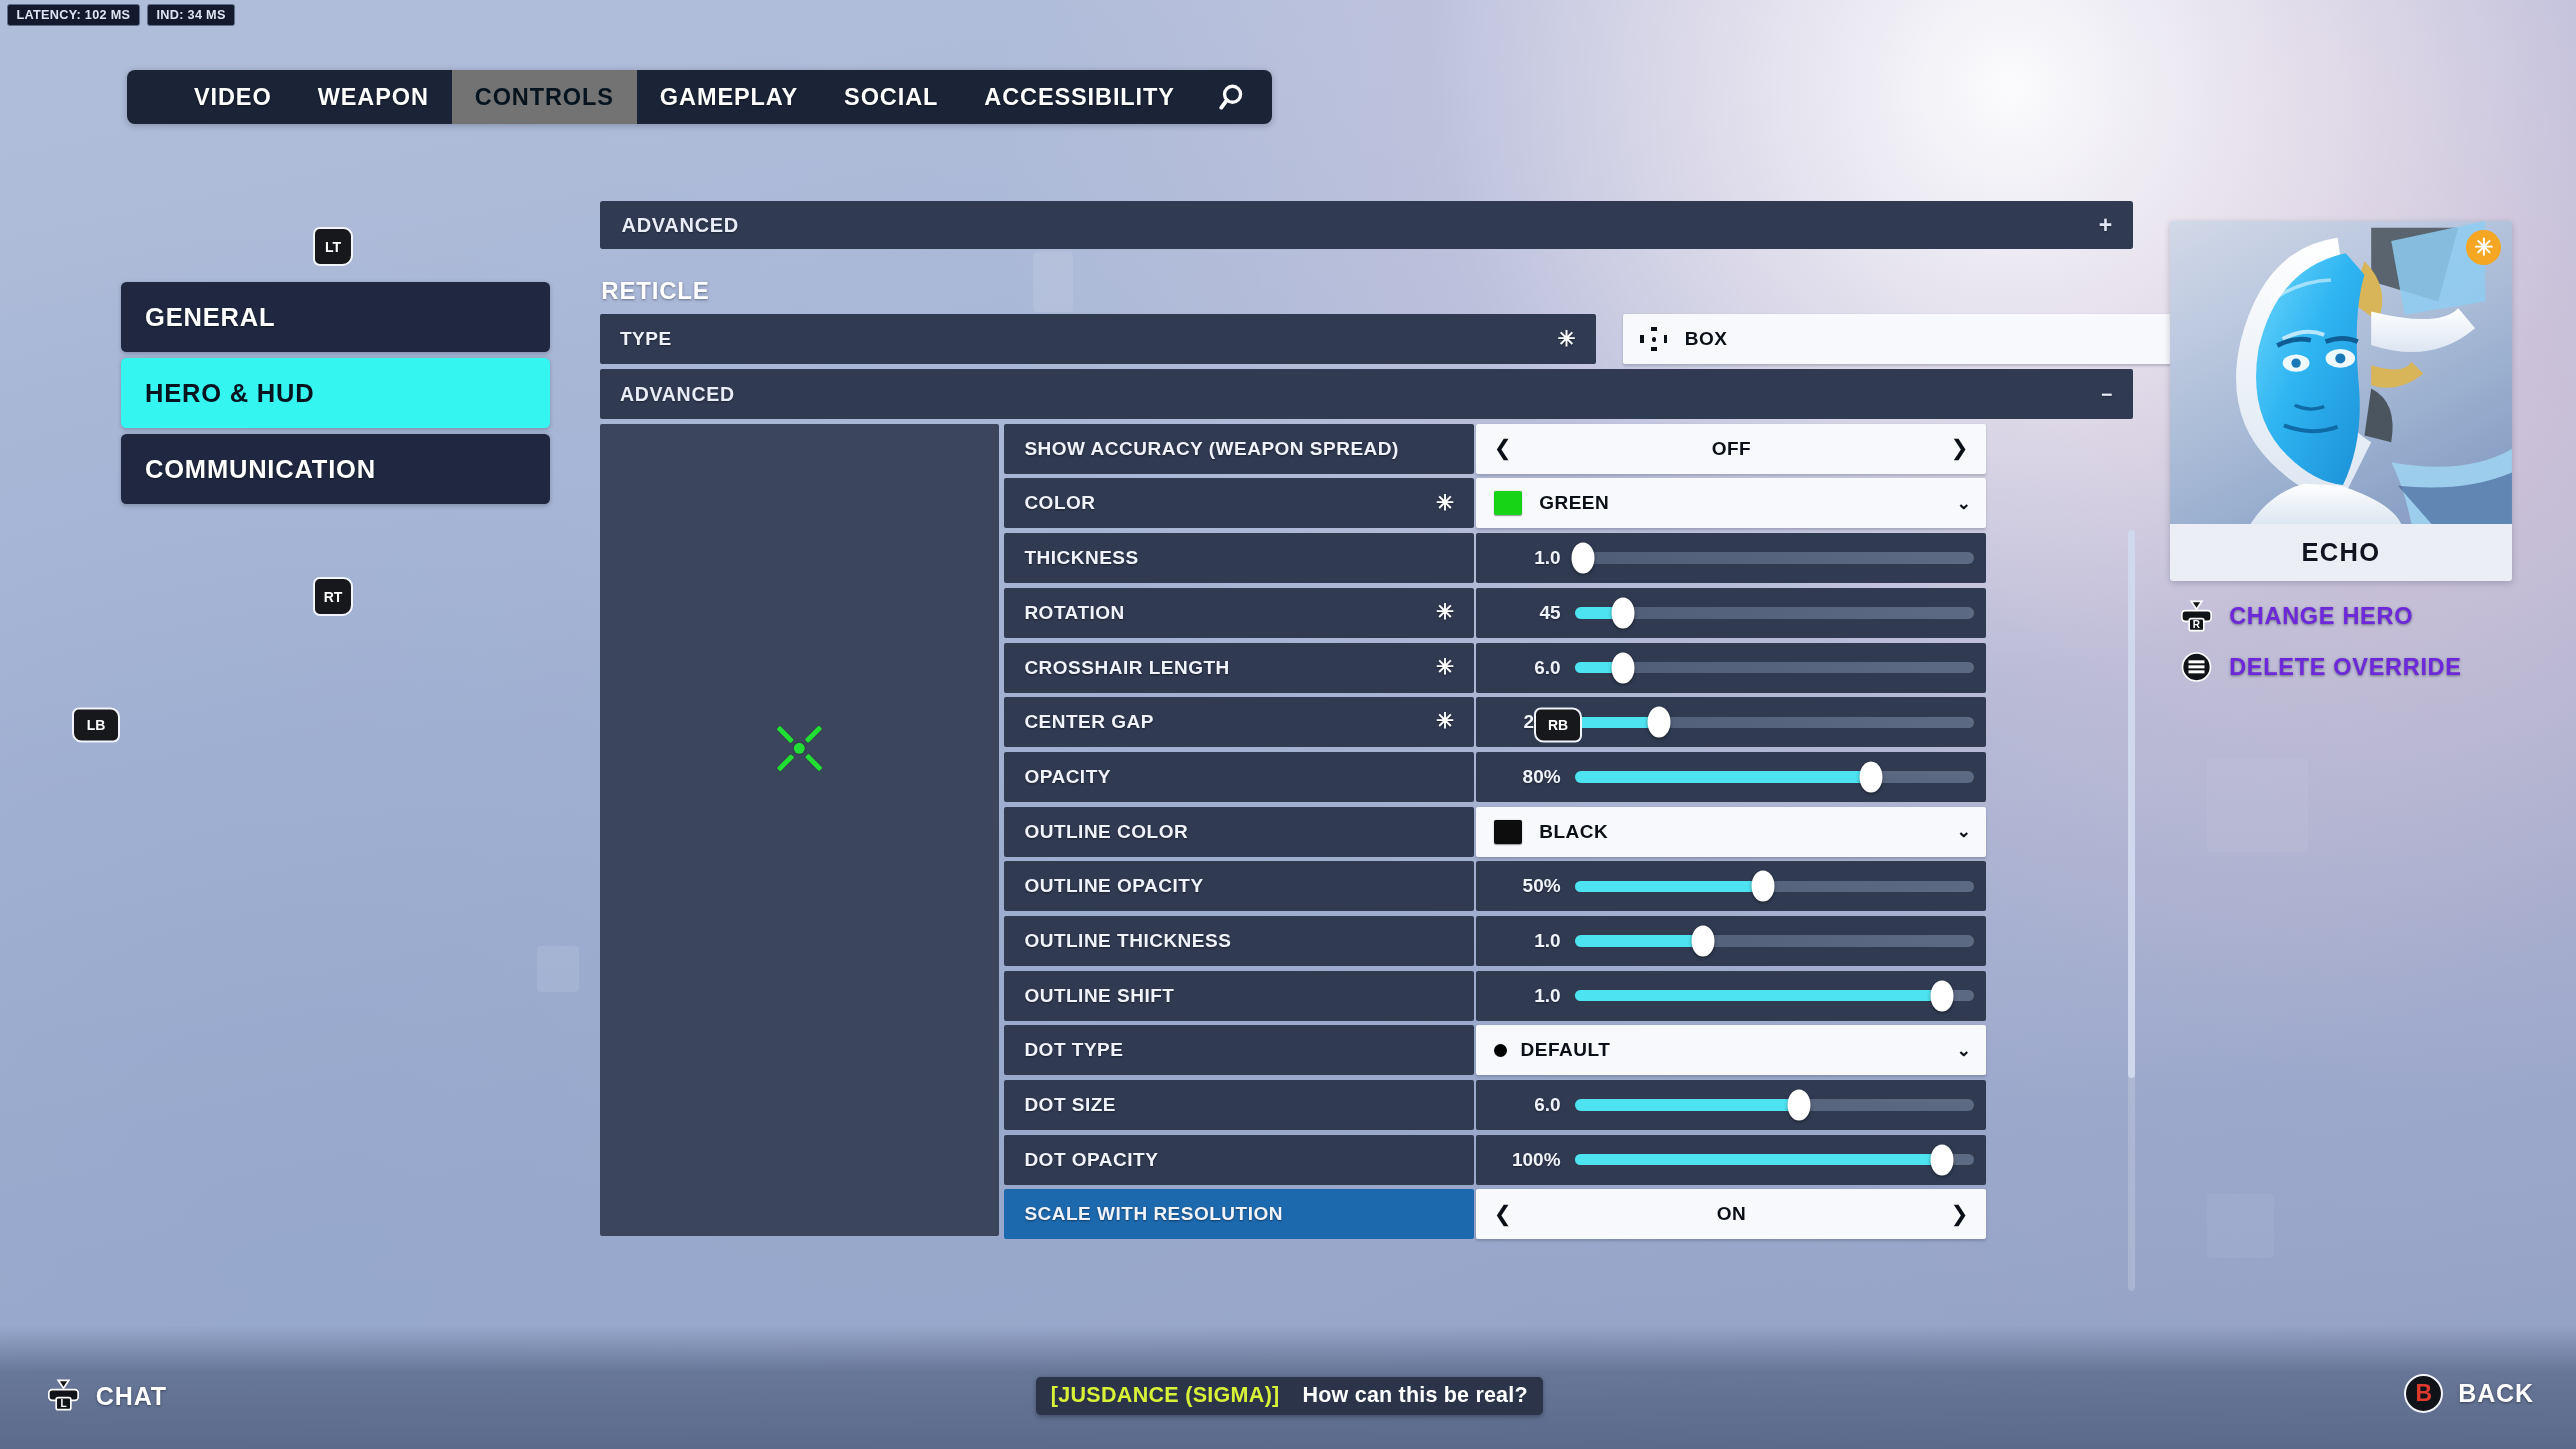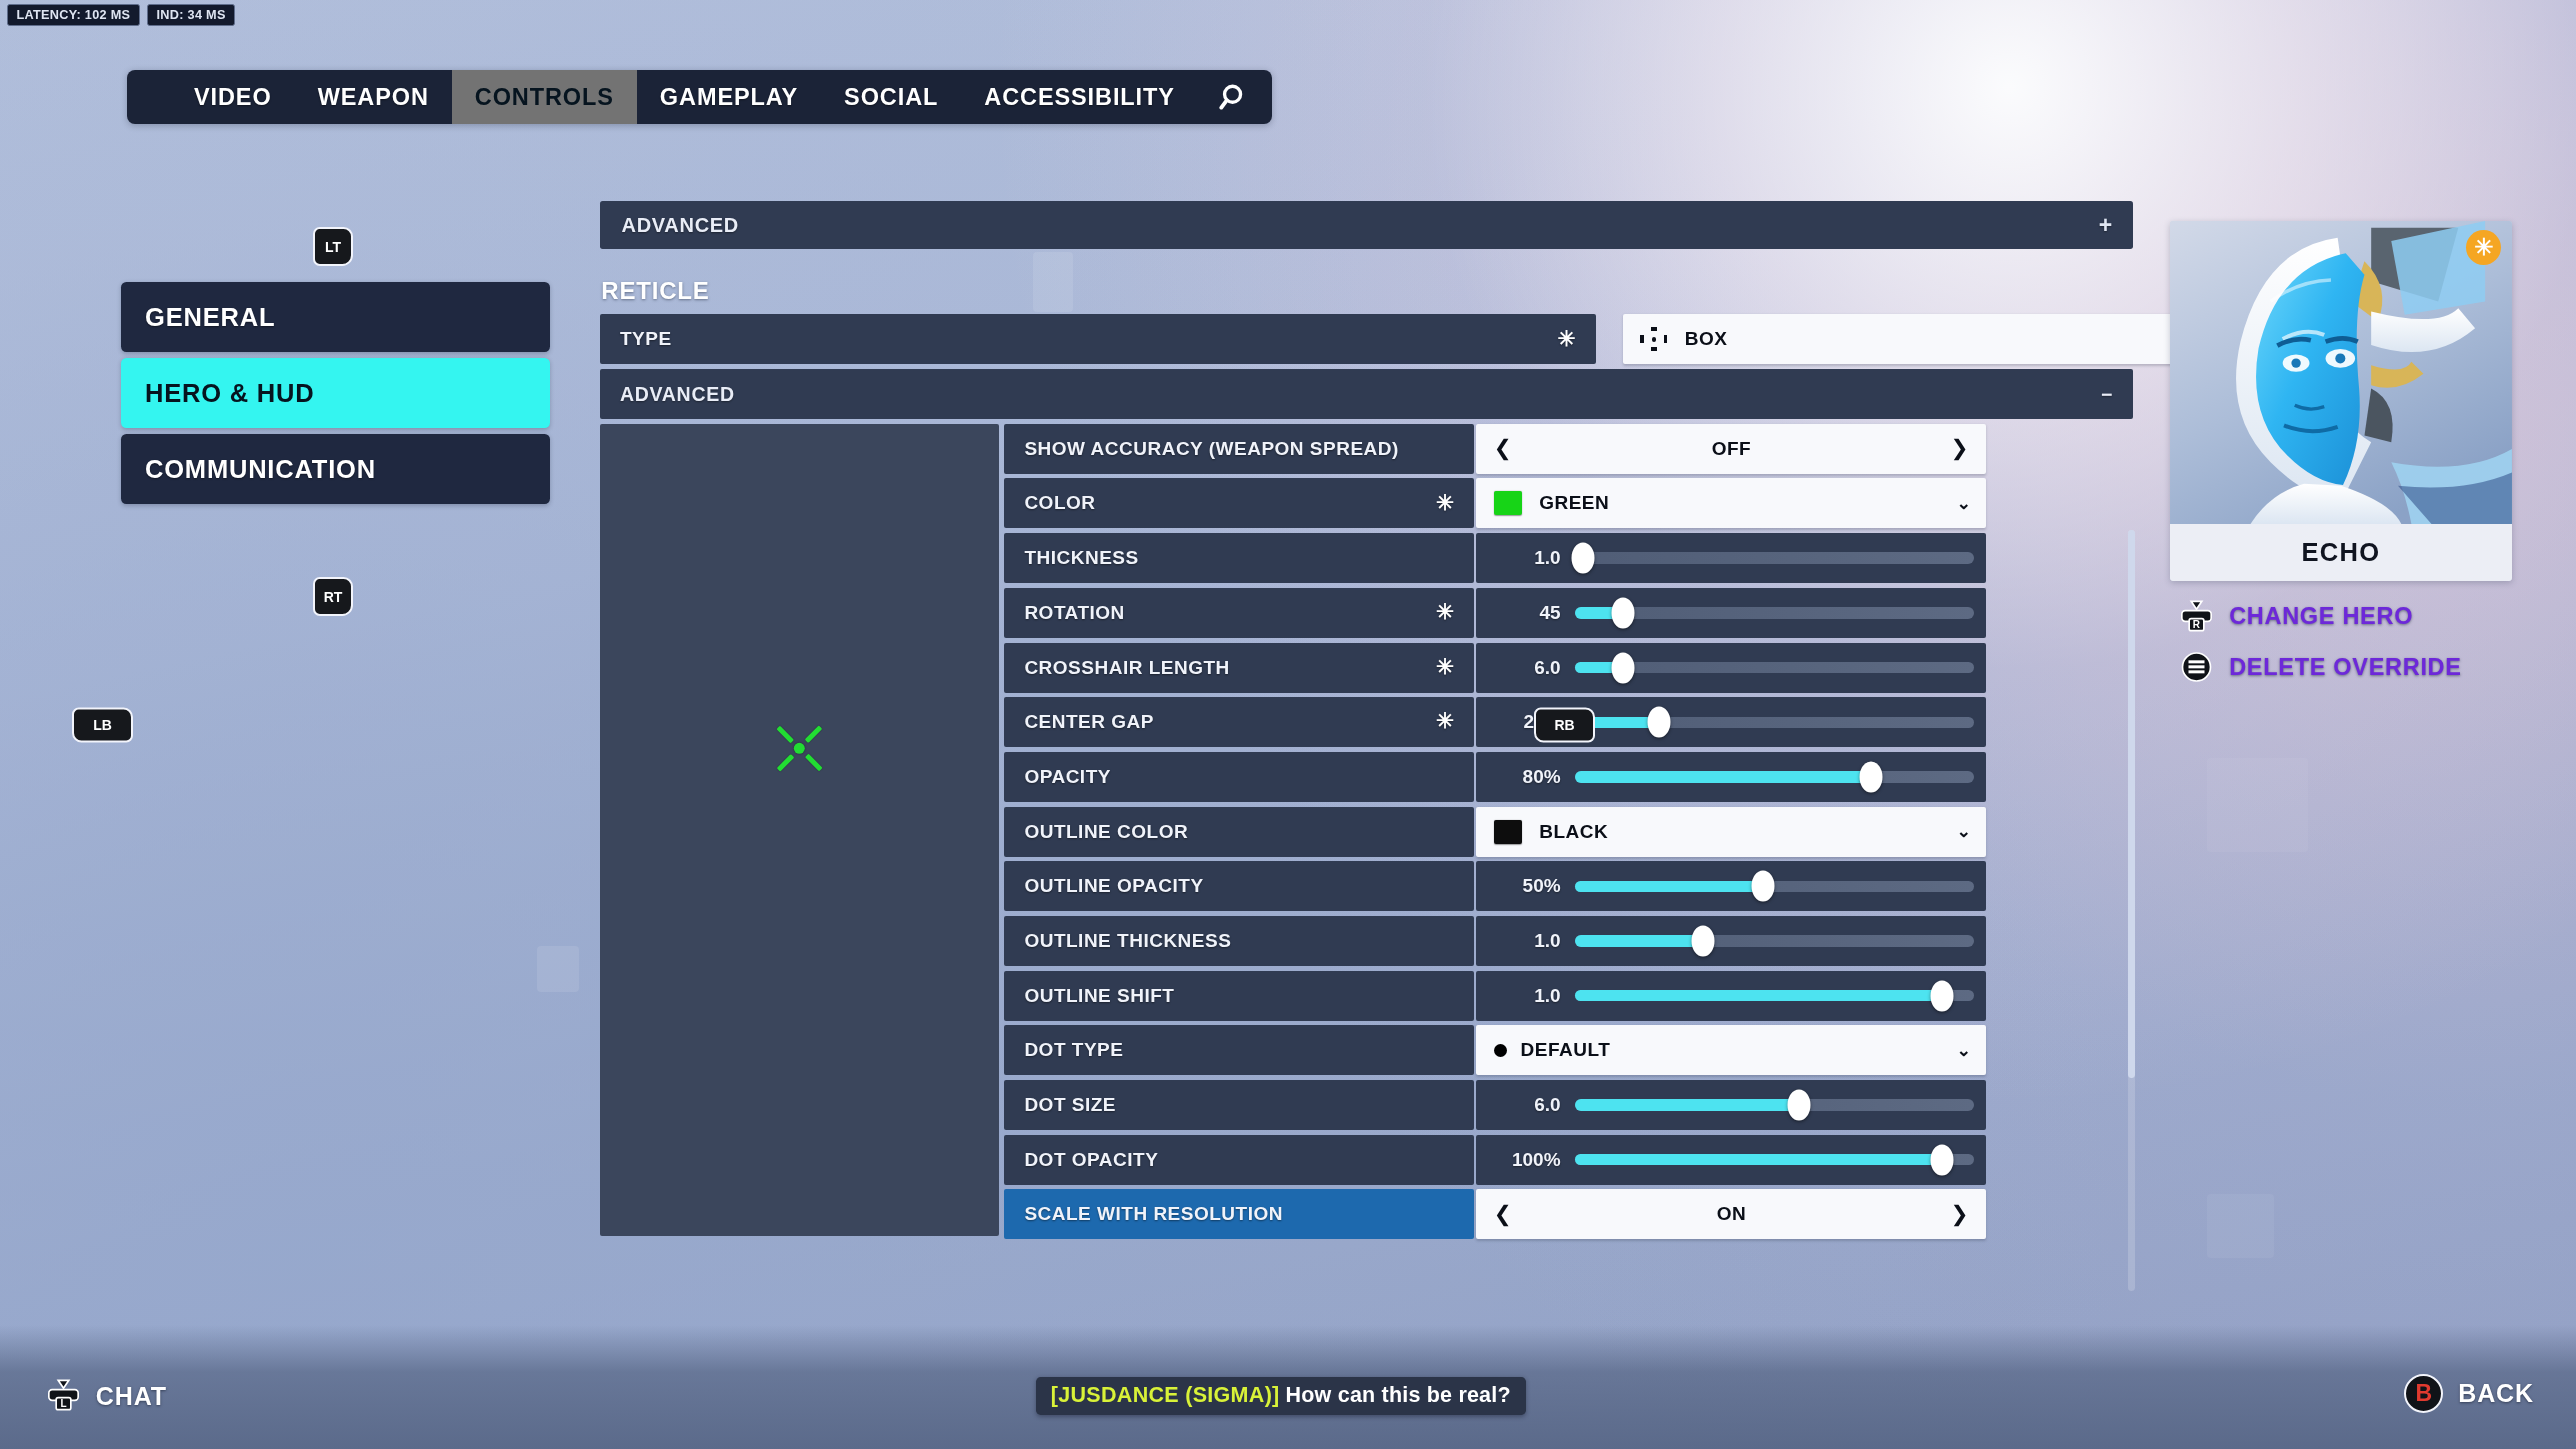--- a/index.html
+++ b/index.html
@@ -46,21 +46,21 @@
   .nav-tab.active {
     background:#737373; color:#06141f; text-shadow:none;
   }
   .nav-search {
     display:flex; align-items:center; justify-content:center;
     width:74px;
   }
   .nav-search svg { width:31px; height:31px; }
   .bumper {
     position:absolute; top:50%; transform:translateY(-50%);
-    width:61px; height:35px; display:flex; align-items:center; justify-content:center;
+    width:48px; height:35px; display:flex; align-items:center; justify-content:center;
     background:#16181c; color:#fff; font-size:14px; font-weight:bold;
     border:2px solid #f2f4fb;
     border-radius:6.7px 9.4px 6.7px 9.4px;
     z-index:26;
   }
   #lb-btn { left:72px; }
   #rb-btn { left:1534px; }
   
   #sidebar { position:absolute; left:121px; top:282px; width:429px; z-index:20; }
   .side-item {
@@ -183,21 +183,21 @@
   
   #bottom { position:absolute; left:0; right:0; bottom:0; height:124px;
     background:linear-gradient(180deg, rgba(86,101,133,0) 0%, rgba(86,101,133,0.72) 38%, rgba(86,101,133,0.92) 100%);
     z-index:22; }
   #chat-btn { position:absolute; left:46px; bottom:36px; display:flex; align-items:center; }
   #back-btn { position:absolute; right:42px; bottom:36px; display:flex; align-items:center; }
   .bot-lbl { color:#ffffff; font-size:25px; font-weight:bold; letter-spacing:0.9px;
     text-shadow:0 1.3px 2.7px rgba(25,32,50,0.6); }
   #chat-msg { position:absolute; left:1036px; bottom:34px;
     background:#2b3448; border-radius:4.7px; padding:6px 14.8px 7.4px 14.8px;
-    display:flex; align-items:baseline; gap:6px;
+    display:flex; align-items:baseline; gap:23px;
     box-shadow:0 1.3px 4px rgba(20,26,45,0.4); }
   #chat-author { color:#d9f238; font-size:21.5px; font-weight:bold; letter-spacing:0.3px; }
   #chat-text { color:#ffffff; font-size:21.5px; font-weight:bold; letter-spacing:0.2px; }
   .b-circle { width:39px; height:39px; border-radius:50%; background:#101318;
     border:2.7px solid #f2f4fb; display:flex; align-items:center; justify-content:center;
     color:#e03a2f; font-size:23px; font-weight:bold; margin-right:14.8px; }
 </style>
 </head>
 <body>
 

